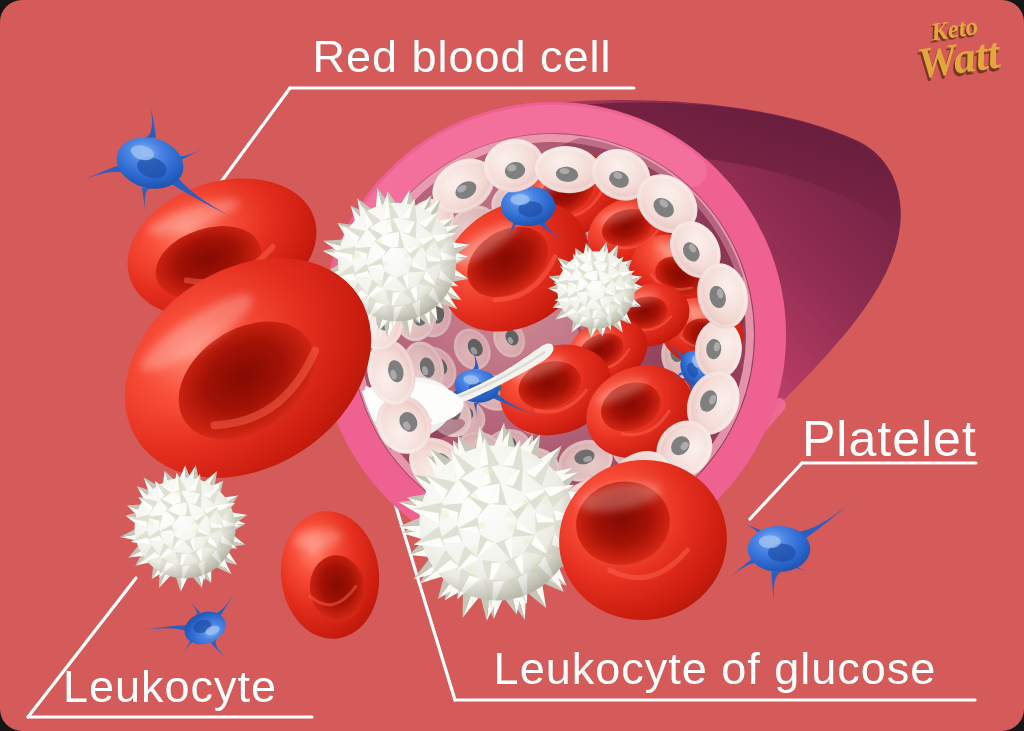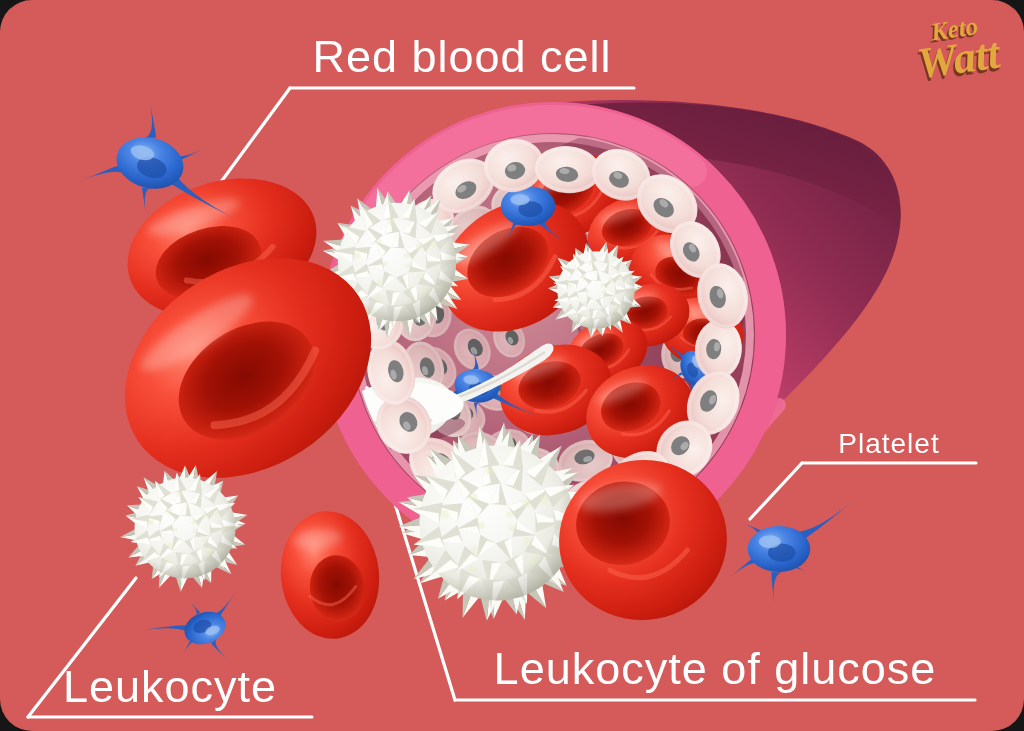--- a/index.html
+++ b/index.html
@@ -1,17 +1,17 @@
 <!DOCTYPE html>
 <html><head>
 <meta charset="utf-8">
 <style>
   html,body{margin:0;padding:0;background:#161616;}
   body{display:flex;justify-content:center;align-items:flex-start;min-height:100vh;}
-  .stage{position:relative;width:1024px;height:731px;border-radius:32px;overflow:hidden;
+  .stage{position:relative;width:1024px;height:731px;border-radius:22px;overflow:hidden;
          background:var(--bg,#d45b59);font-family:"Liberation Sans",sans-serif;}
   .stage svg{position:absolute;left:0;top:0;}
   .bgrect{fill:var(--bg,#d45b59);}
   .leader{stroke:var(--leader,#ffffff);stroke-width:3.2;stroke-linecap:round;}
   .label{position:absolute;color:var(--label,#ffffff);text-align:center;letter-spacing:1px;
          line-height:1.2;font-weight:500;}
   .logo{position:absolute;top:18px;right:26px;transform:rotate(-8deg);text-align:center;
         color:var(--gold,#e2a83e);font-family:"Liberation Serif",serif;font-style:italic;
         font-weight:700;line-height:.9;}
   .logo .l1{display:block;font-size:25px;text-shadow:-2px 2px 0 rgba(105,48,24,.85);}
@@ -1664,21 +1664,21 @@
           <path d="M 3.3290205749647717 23.687212204298362 Q -7.663943383318266 24.264376600631888 -4.810996999670735 54.98994733466436 Q -8.04714055248418 25.477595430663484 -7.391686505448741 22.749271869780078 Z" fill="#2a5fc0"></path>
           <path d="M 21.31287605858576 10.85945275376996 Q 8.503223573678065 14.340900001605394 26.78091373143947 22.471854834641412 Q 8.92838475236197 15.057945001685665 14.395415353796999 19.103361400331245 Z" fill="#2a5fc0"></path>
           <ellipse rx="31.28" ry="23" fill="url(#gPlat)"></ellipse>
           <ellipse cx="2.76" cy="3.68" rx="13.799999999999999" ry="9.200000000000001" fill="#1c4da6" opacity="0.7"></ellipse>
           <ellipse cx="-9.200000000000001" cy="-7.36" rx="11.04" ry="6.44" fill="#9cc0f2" opacity="0.8"></ellipse>
         </g>
       </g>
   </svg>
 
   <div class="label" style="left:290px;top:30px;width:344px;font-size:45px;">Red blood cell</div>
-  <div class="label" style="left:802px;top:427px;width:174px;font-size:28px;">Platelet</div>
+  <div class="label" style="left:802px;top:409px;width:174px;font-size:50px;">Platelet</div>
   <div class="label" style="left:28px;top:660px;width:284px;font-size:45px;">Leukocyte</div>
   <div class="label" style="left:455px;top:642px;width:520px;font-size:45px;">Leukocyte of glucose</div>
 
   <div class="logo">
     <span class="l1">Keto</span>
     <span class="l2">Watt</span>
   </div>
 </div>
 
 </body></html>

